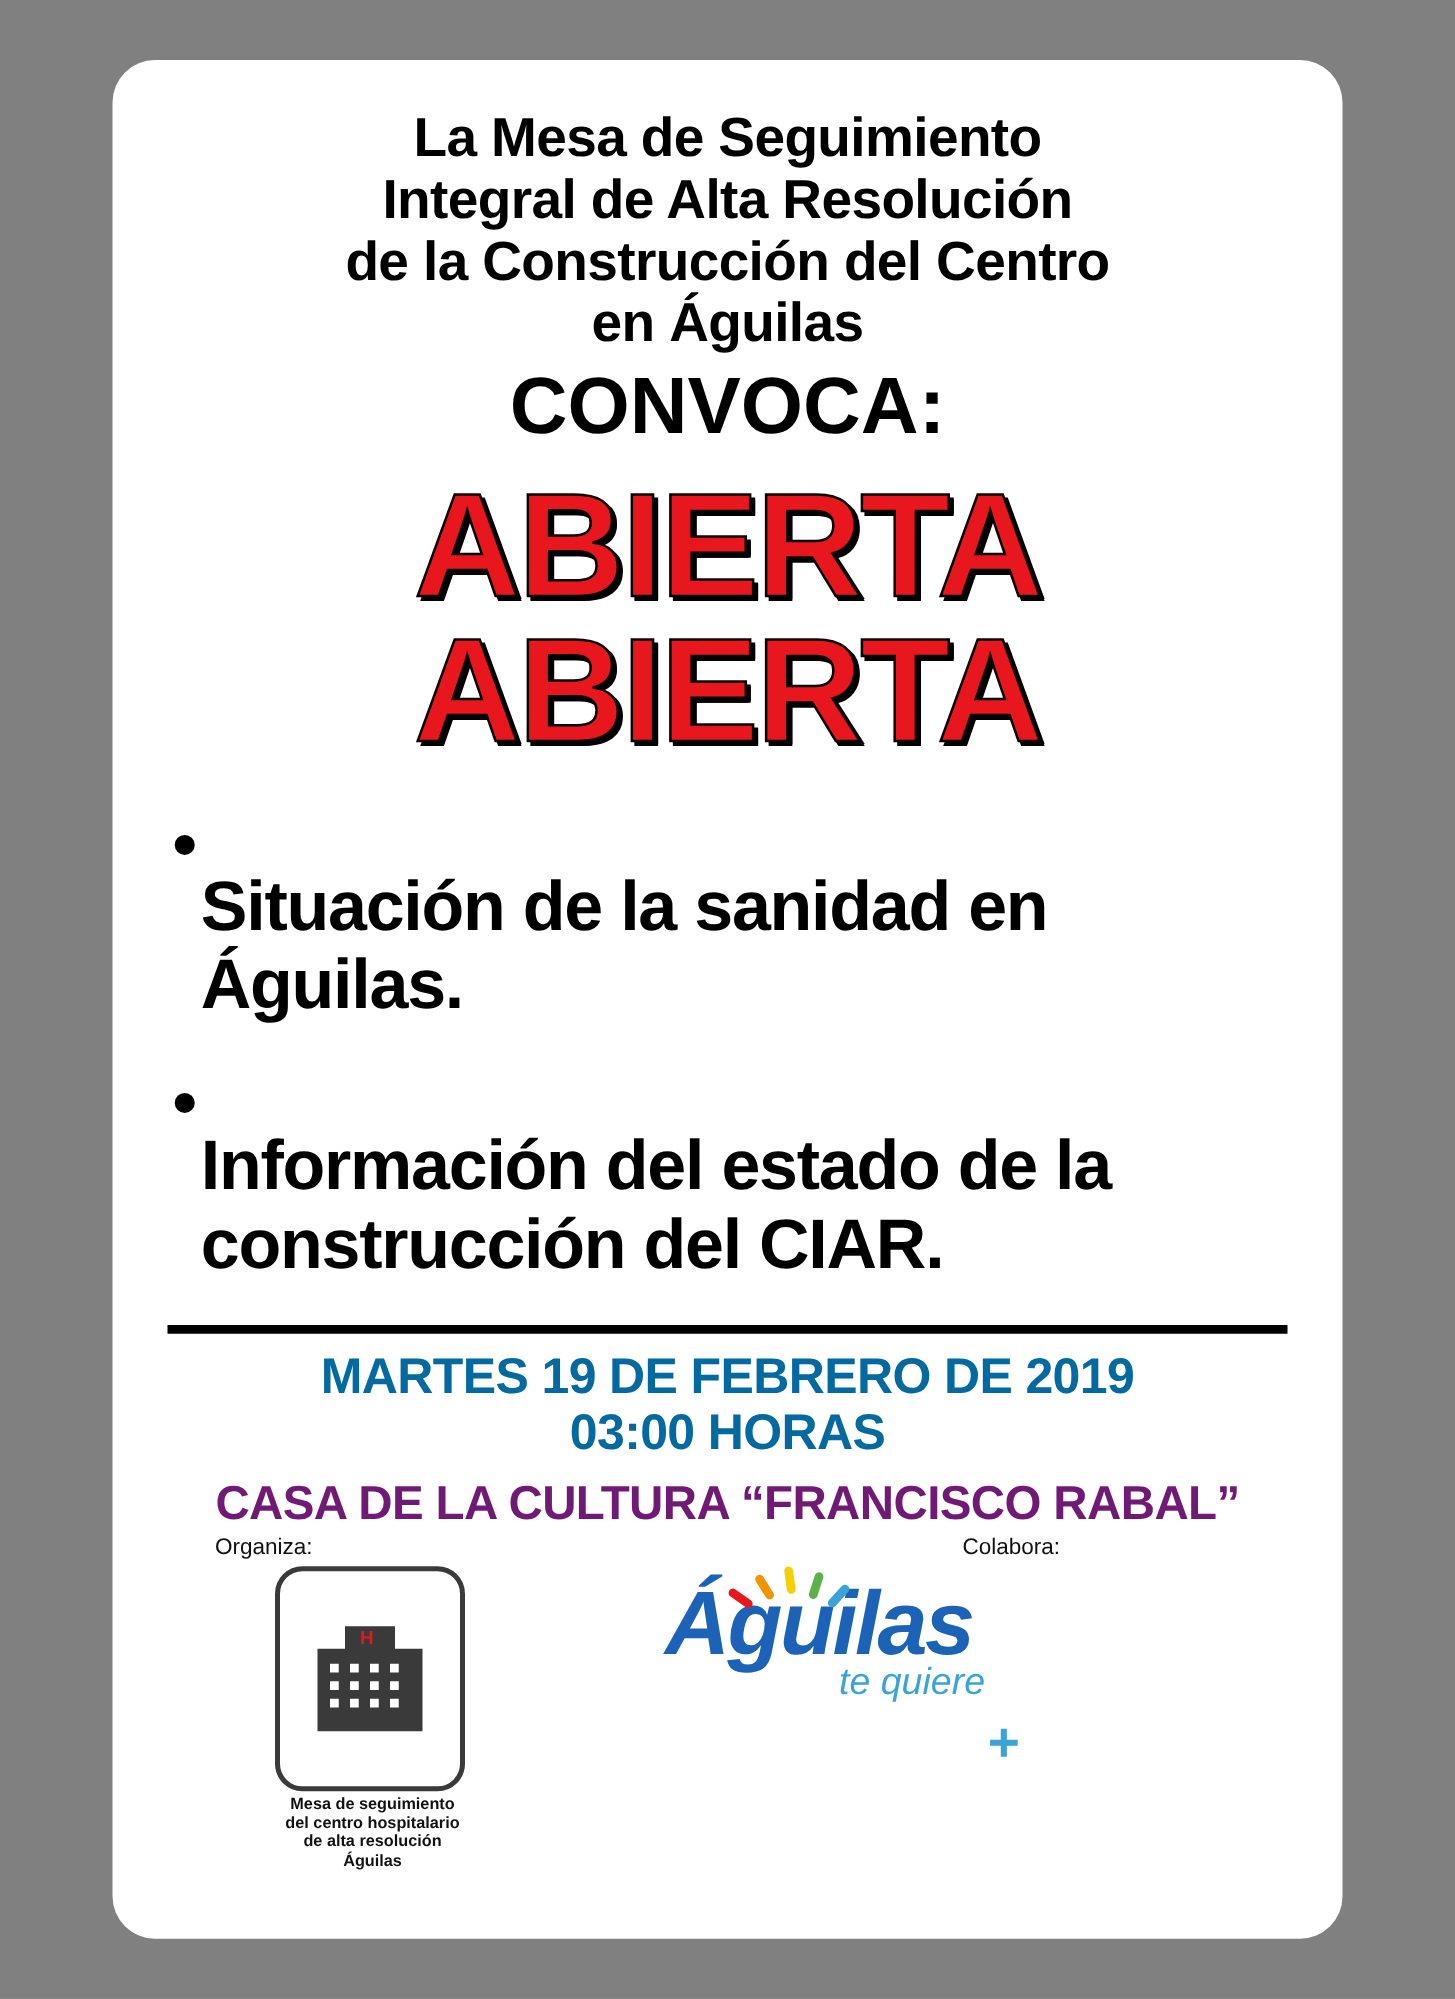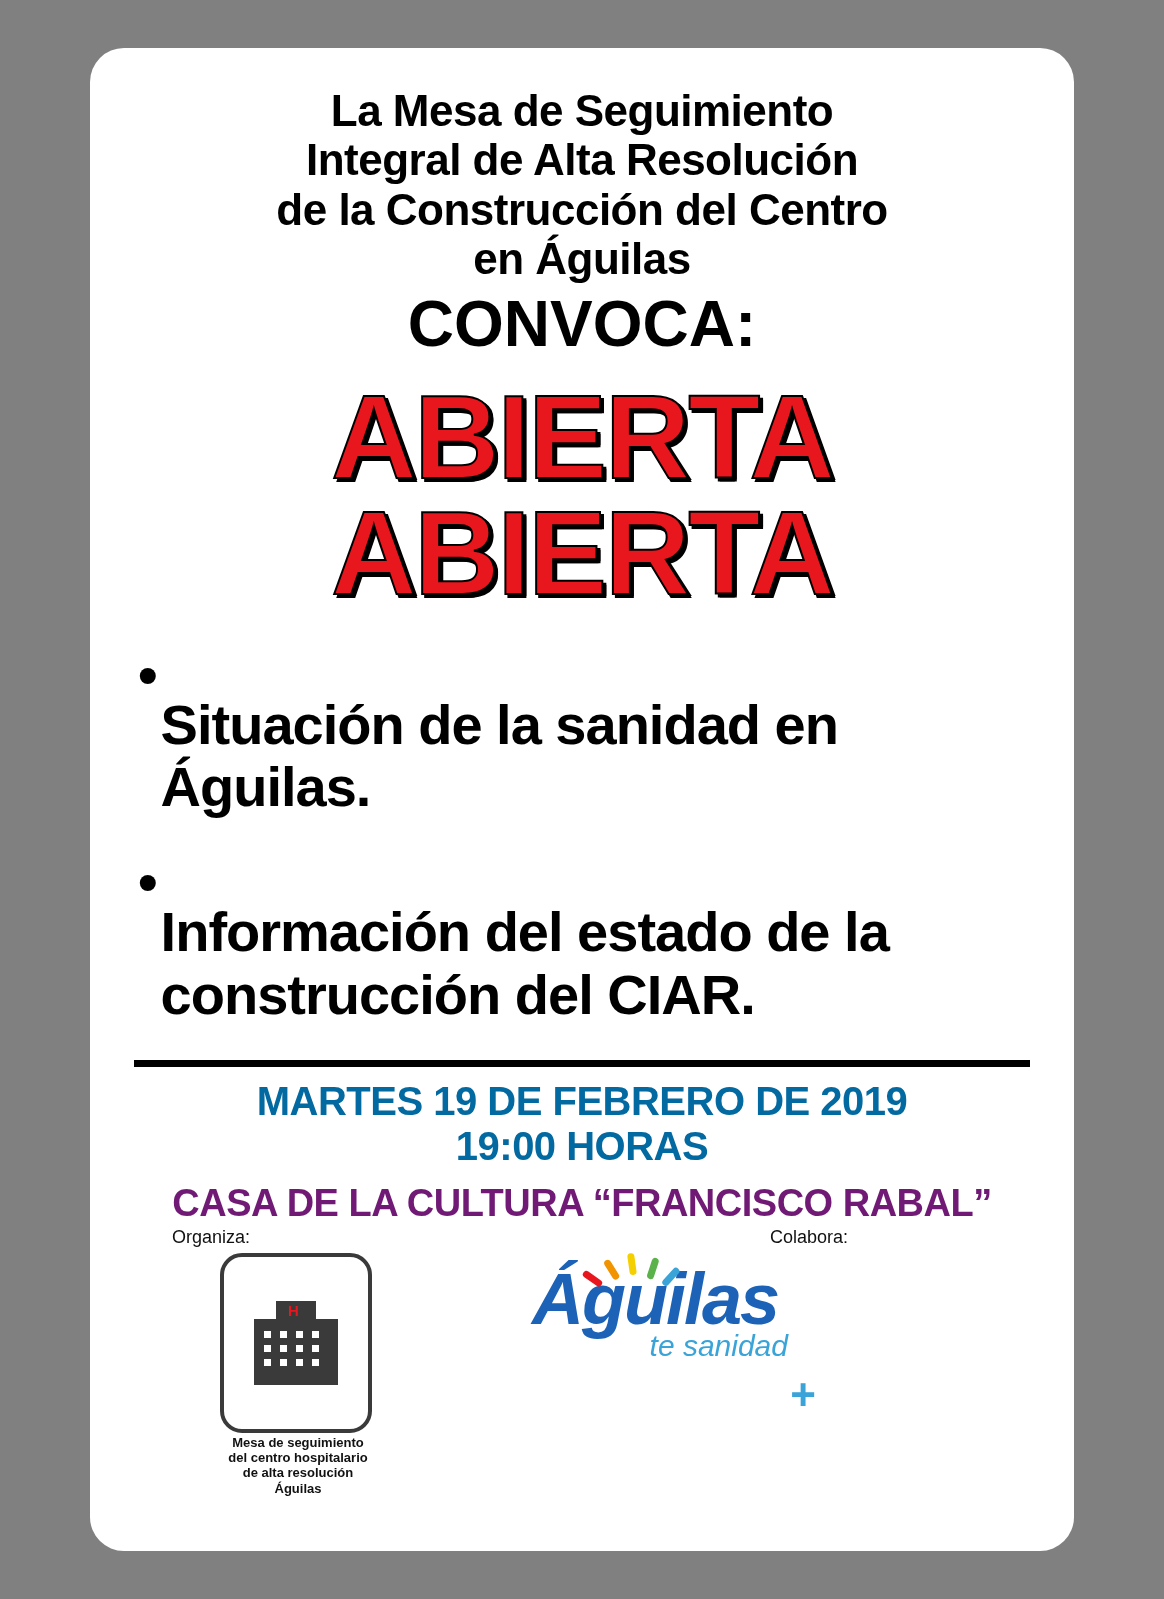--- a/index.html
+++ b/index.html
@@ -352,21 +352,21 @@
     </div>
     <div class="bullet">
       <span class="dot">•</span>
       <span class="txt">Información del estado de la construcción del CIAR.</span>
     </div>
   </div>
 
   <div class="rule"></div>
 
   <div class="when">MARTES 19 DE FEBRERO DE 2019</div>
-  <div class="when">19:00 HORAS</div>
+  <div class="when">03:00 HORAS</div>
   <div class="where">CASA DE LA CULTURA “FRANCISCO RABAL”</div>
 
   <div class="logos">
 
     <div class="org-label org-left-label">Organiza:</div>
     <div class="org-label org-right-label">Colabora:</div>
 
     <div class="mesa-logo">
       <div class="hospital">
         <div class="hosp-tower"></div>
@@ -395,19 +395,19 @@
 
     <div class="aguilas-logo">
       <div class="ag-burst">
         <div class="ray" style="left:4px;  top:16px; background:#e8161d; transform:rotate(-55deg)"></div>
         <div class="ray" style="left:20px; top:10px; background:#f29400; transform:rotate(-32deg)"></div>
         <div class="ray" style="left:36px; top:6px;  background:#f5d000; transform:rotate(-8deg)"></div>
         <div class="ray" style="left:52px; top:10px; background:#5bb24a; transform:rotate(18deg)"></div>
         <div class="ray" style="left:66px; top:16px; background:#3aa3d8; transform:rotate(42deg)"></div>
       </div>
       <div class="ag-word">Águilas</div>
-      <div class="ag-sub">te sanidad</div>
+      <div class="ag-sub">te quiere</div>
       <div class="ag-plus">+</div>
     </div>
 
 
   </div>
 </div>
 
 </body></html>

